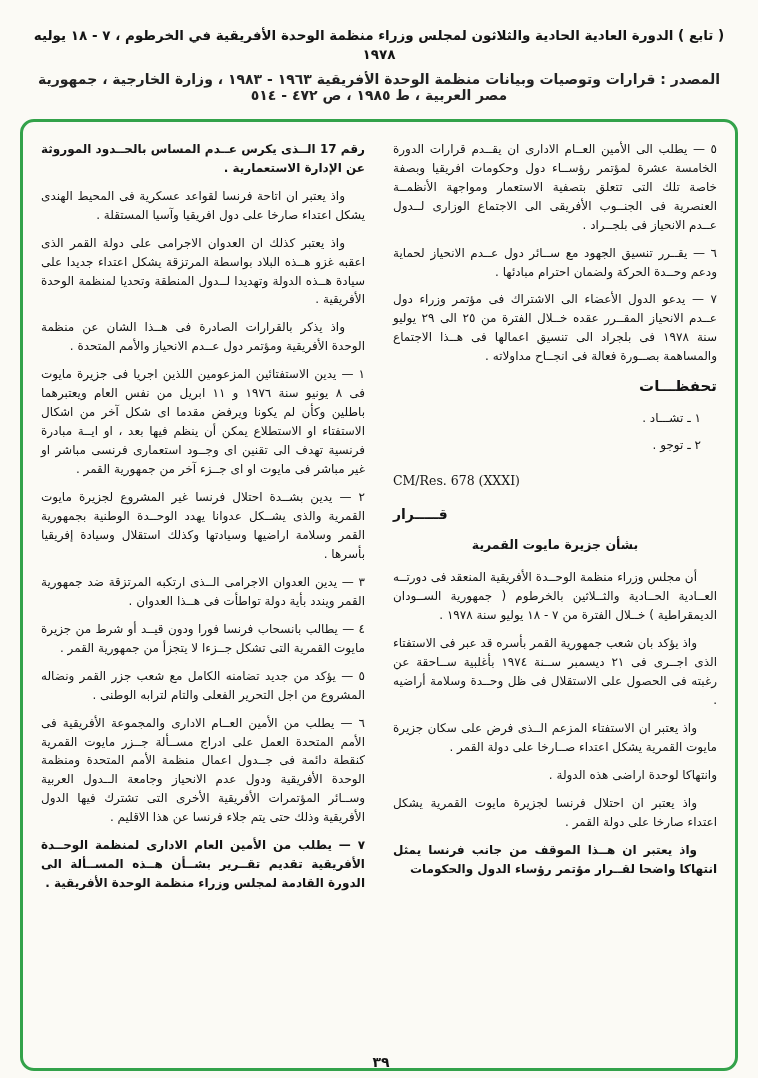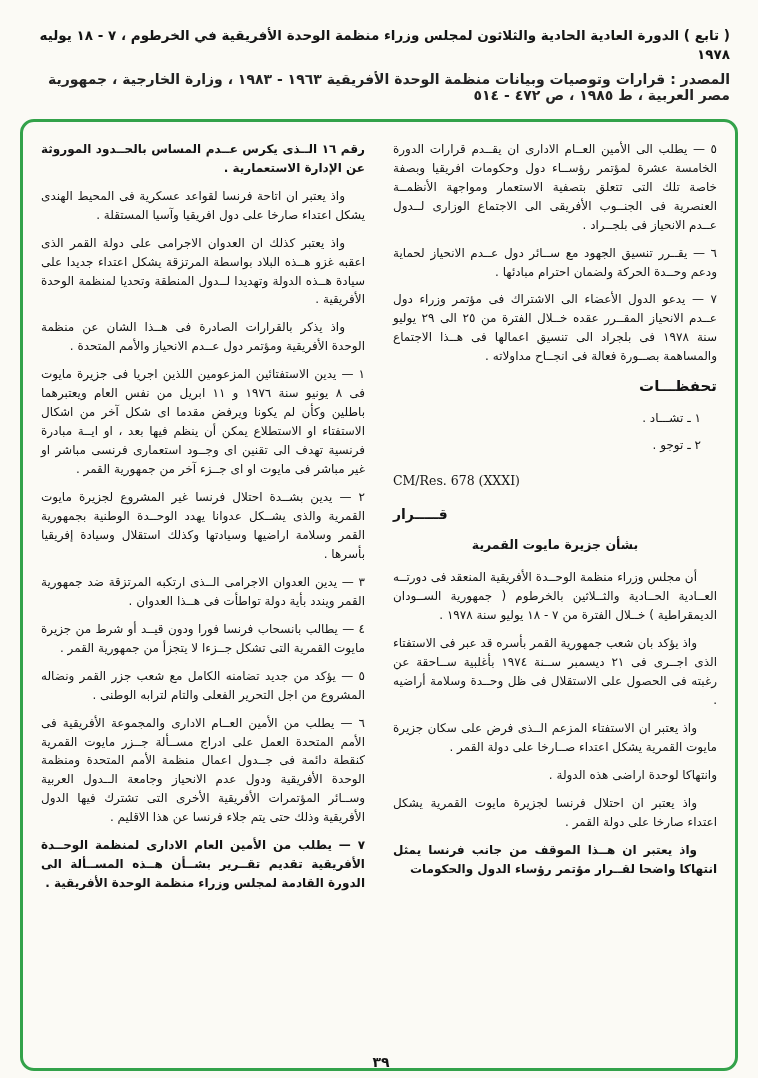--- a/index.html
+++ b/index.html
@@ -5,21 +5,21 @@
   * { box-sizing: border-box; margin: 0; padding: 0; }
   html, body { width: 758px; }
   body {
     height: 1078px;
     background: #fbfaf5;
     color: #141414;
     font-family: "DejaVu Sans", "Liberation Sans", sans-serif;
     position: relative;
     overflow: hidden;
   }
-  .doc-header { padding: 26px 28px 0; }
+  .doc-header { padding: 26px 28px 0; text-align: center; }
   .doc-title { font-size: 13.5px; font-weight: 700; line-height: 1.4; }
   .doc-source { font-size: 14px; font-weight: 700; margin-top: 7px; color: #232323; }
   .content-box {
     margin: 16px 20px 0;
     height: 952px;
     border: 3.5px solid var(--border-green, #33a24a);
     border-radius: 14px;
     padding: 18px 18px 8px;
     overflow: hidden;
   }
@@ -67,21 +67,21 @@
         <p class="para q-subject">بشأن جزيرة مايوت القمرية</p>
         <p class="para indent">أن مجلس وزراء منظمة الوحــدة الأفريقية المنعقد فى دورتــه العــادية الحــادية والثــلاثين بالخرطوم ( جمهورية الســودان الديمقراطية ) خــلال الفترة من ٧ - ١٨ يوليو سنة ١٩٧٨ .</p>
         <p class="para indent">واذ يؤكد بان شعب جمهورية القمر بأسره قد عبر فى الاستفتاء الذى اجــرى فى ٢١ ديسمبر ســنة ١٩٧٤ بأغلبية ســاحقة عن رغبته فى الحصول على الاستقلال فى ظل وحــدة وسلامة أراضيه .</p>
         <p class="para indent">واذ يعتبر ان الاستفتاء المزعم الــذى فرض على سكان جزيرة مايوت القمرية يشكل اعتداء صــارخا على دولة القمر .</p>
         <p class="para">وانتهاكا لوحدة اراضى هذه الدولة .</p>
         <p class="para indent">واذ يعتبر ان احتلال فرنسا لجزيرة مايوت القمرية يشكل اعتداء صارخا على دولة القمر .</p>
         <p class="para indent bold">واذ يعتبر ان هــذا الموقف من جانب فرنسا يمثل انتهاكا واضحا لقــرار مؤتمر رؤساء الدول والحكومات</p>
       </section>
 
       <section class="col">
-        <p class="para bold">رقم ١٦ الــذى يكرس عــدم المساس بالحــدود الموروثة عن الإدارة الاستعمارية .</p>
+        <p class="para bold">رقم 17 الــذى يكرس عــدم المساس بالحــدود الموروثة عن الإدارة الاستعمارية .</p>
         <p class="para indent">واذ يعتبر ان اتاحة فرنسا لقواعد عسكرية فى المحيط الهندى يشكل اعتداء صارخا على دول افريقيا وآسيا المستقلة .</p>
         <p class="para indent">واذ يعتبر كذلك ان العدوان الاجرامى على دولة القمر الذى اعقبه غزو هــذه البلاد بواسطة المرتزقة يشكل اعتداء جديدا على سيادة هــذه الدولة وتهديدا لــدول المنطقة وتحديا لمنظمة الوحدة الأفريقية .</p>
         <p class="para indent">واذ يذكر بالقرارات الصادرة فى هــذا الشان عن منظمة الوحدة الأفريقية ومؤتمر دول عــدم الانحياز والأمم المتحدة .</p>
         <p class="para">١ — يدين الاستفتائين المزعومين اللذين اجريا فى جزيرة مايوت فى ٨ يونيو سنة ١٩٧٦ و ١١ ابريل من نفس العام ويعتبرهما باطلين وكأن لم يكونا ويرفض مقدما اى شكل آخر من اشكال الاستفتاء او الاستطلاع يمكن أن ينظم فيها بعد ، او ايــة مبادرة فرنسية تهدف الى تقنين اى وجــود استعمارى فرنسى مباشر او غير مباشر فى مايوت او اى جــزء آخر من جمهورية القمر .</p>
         <p class="para">٢ — يدين بشــدة احتلال فرنسا غير المشروع لجزيرة مايوت القمرية والذى يشــكل عدوانا يهدد الوحــدة الوطنية بجمهورية القمر وسلامة اراضيها وسيادتها وكذلك استقلال وسيادة إفريقيا بأسرها .</p>
         <p class="para">٣ — يدين العدوان الاجرامى الــذى ارتكبه المرتزقة ضد جمهورية القمر ويندد بأية دولة تواطأت فى هــذا العدوان .</p>
         <p class="para">٤ — يطالب بانسحاب فرنسا فورا ودون قيــد أو شرط من جزيرة مايوت القمرية التى تشكل جــزءا لا يتجزأ من جمهورية القمر .</p>
         <p class="para">٥ — يؤكد من جديد تضامنه الكامل مع شعب جزر القمر ونضاله المشروع من اجل التحرير الفعلى والتام لترابه الوطنى .</p>
         <p class="para">٦ — يطلب من الأمين العــام الادارى والمجموعة الأفريقية فى الأمم المتحدة العمل على ادراج مســألة جــزر مايوت القمرية كنقطة دائمة فى جــدول اعمال منظمة الأمم المتحدة ومنظمة الوحدة الأفريقية ودول عدم الانحياز وجامعة الــدول العربية وســائر المؤتمرات الأفريقية الأخرى التى تشترك فيها الدول الأفريقية وذلك حتى يتم جلاء فرنسا عن هذا الاقليم .</p>
         <p class="para bold">٧ — يطلب من الأمين العام الادارى لمنظمة الوحــدة الأفريقية تقديم تقــرير بشــأن هــذه المســألة الى الدورة القادمة لمجلس وزراء منظمة الوحدة الأفريقية .</p>

